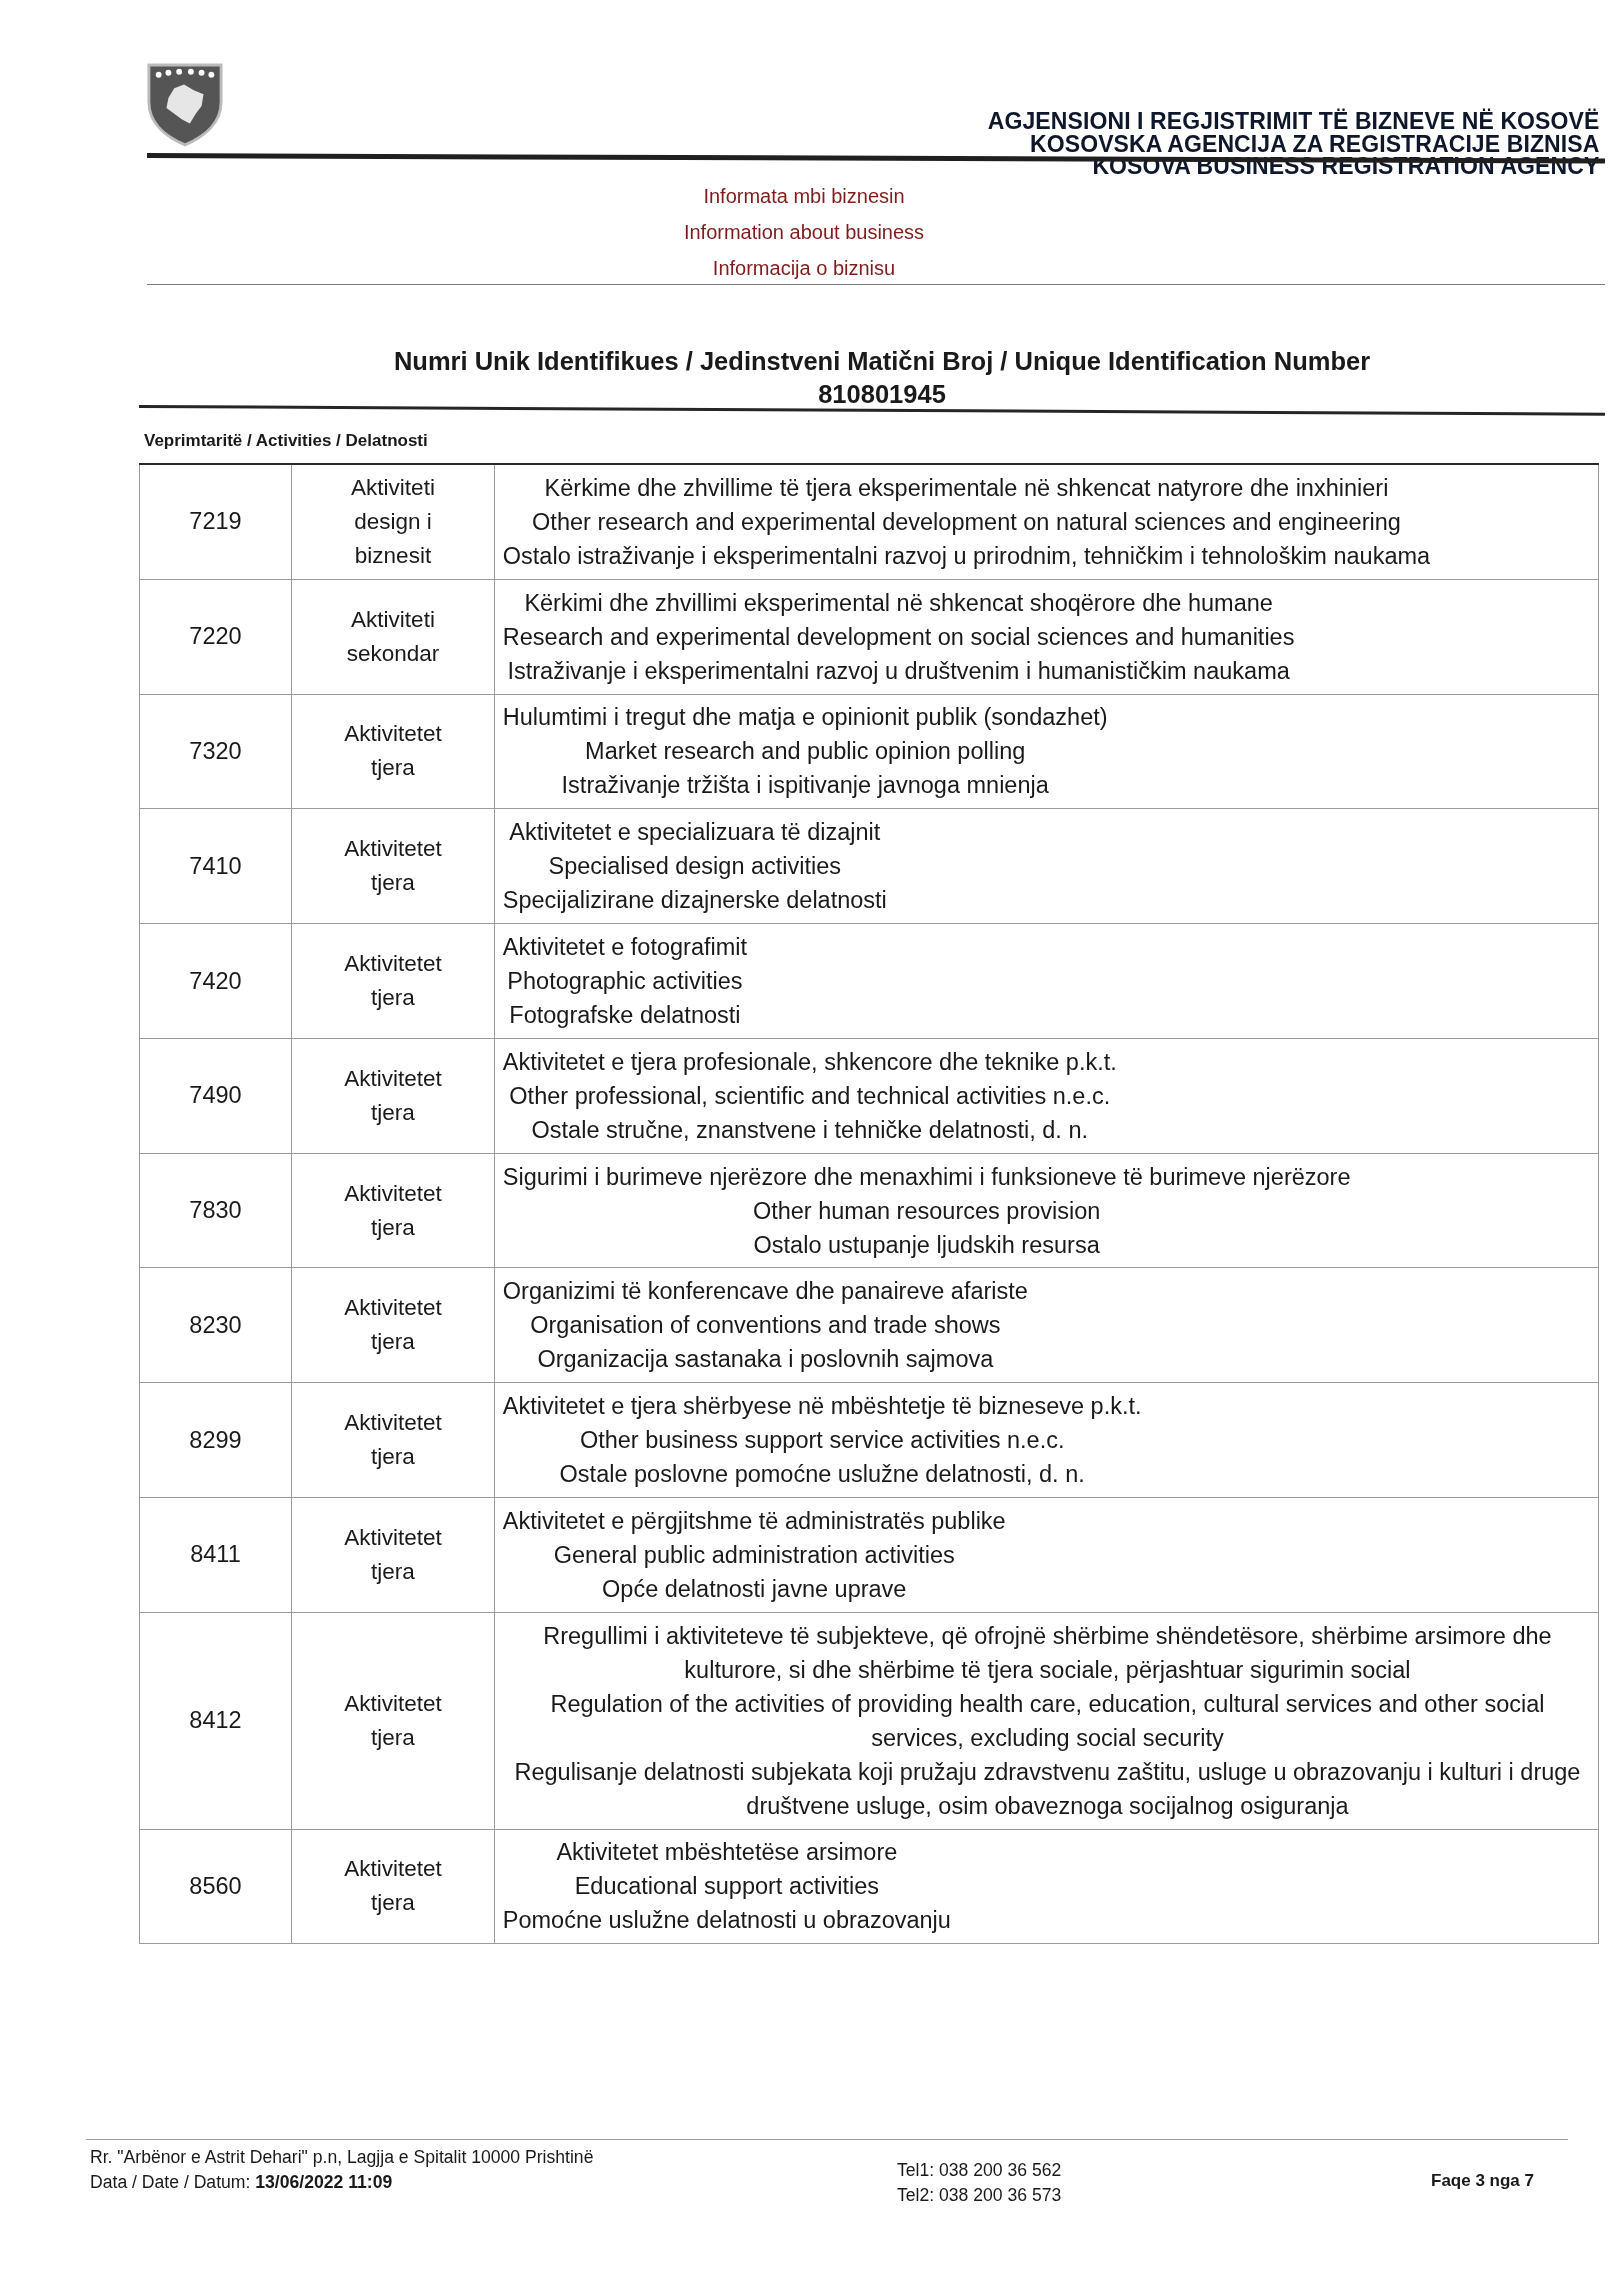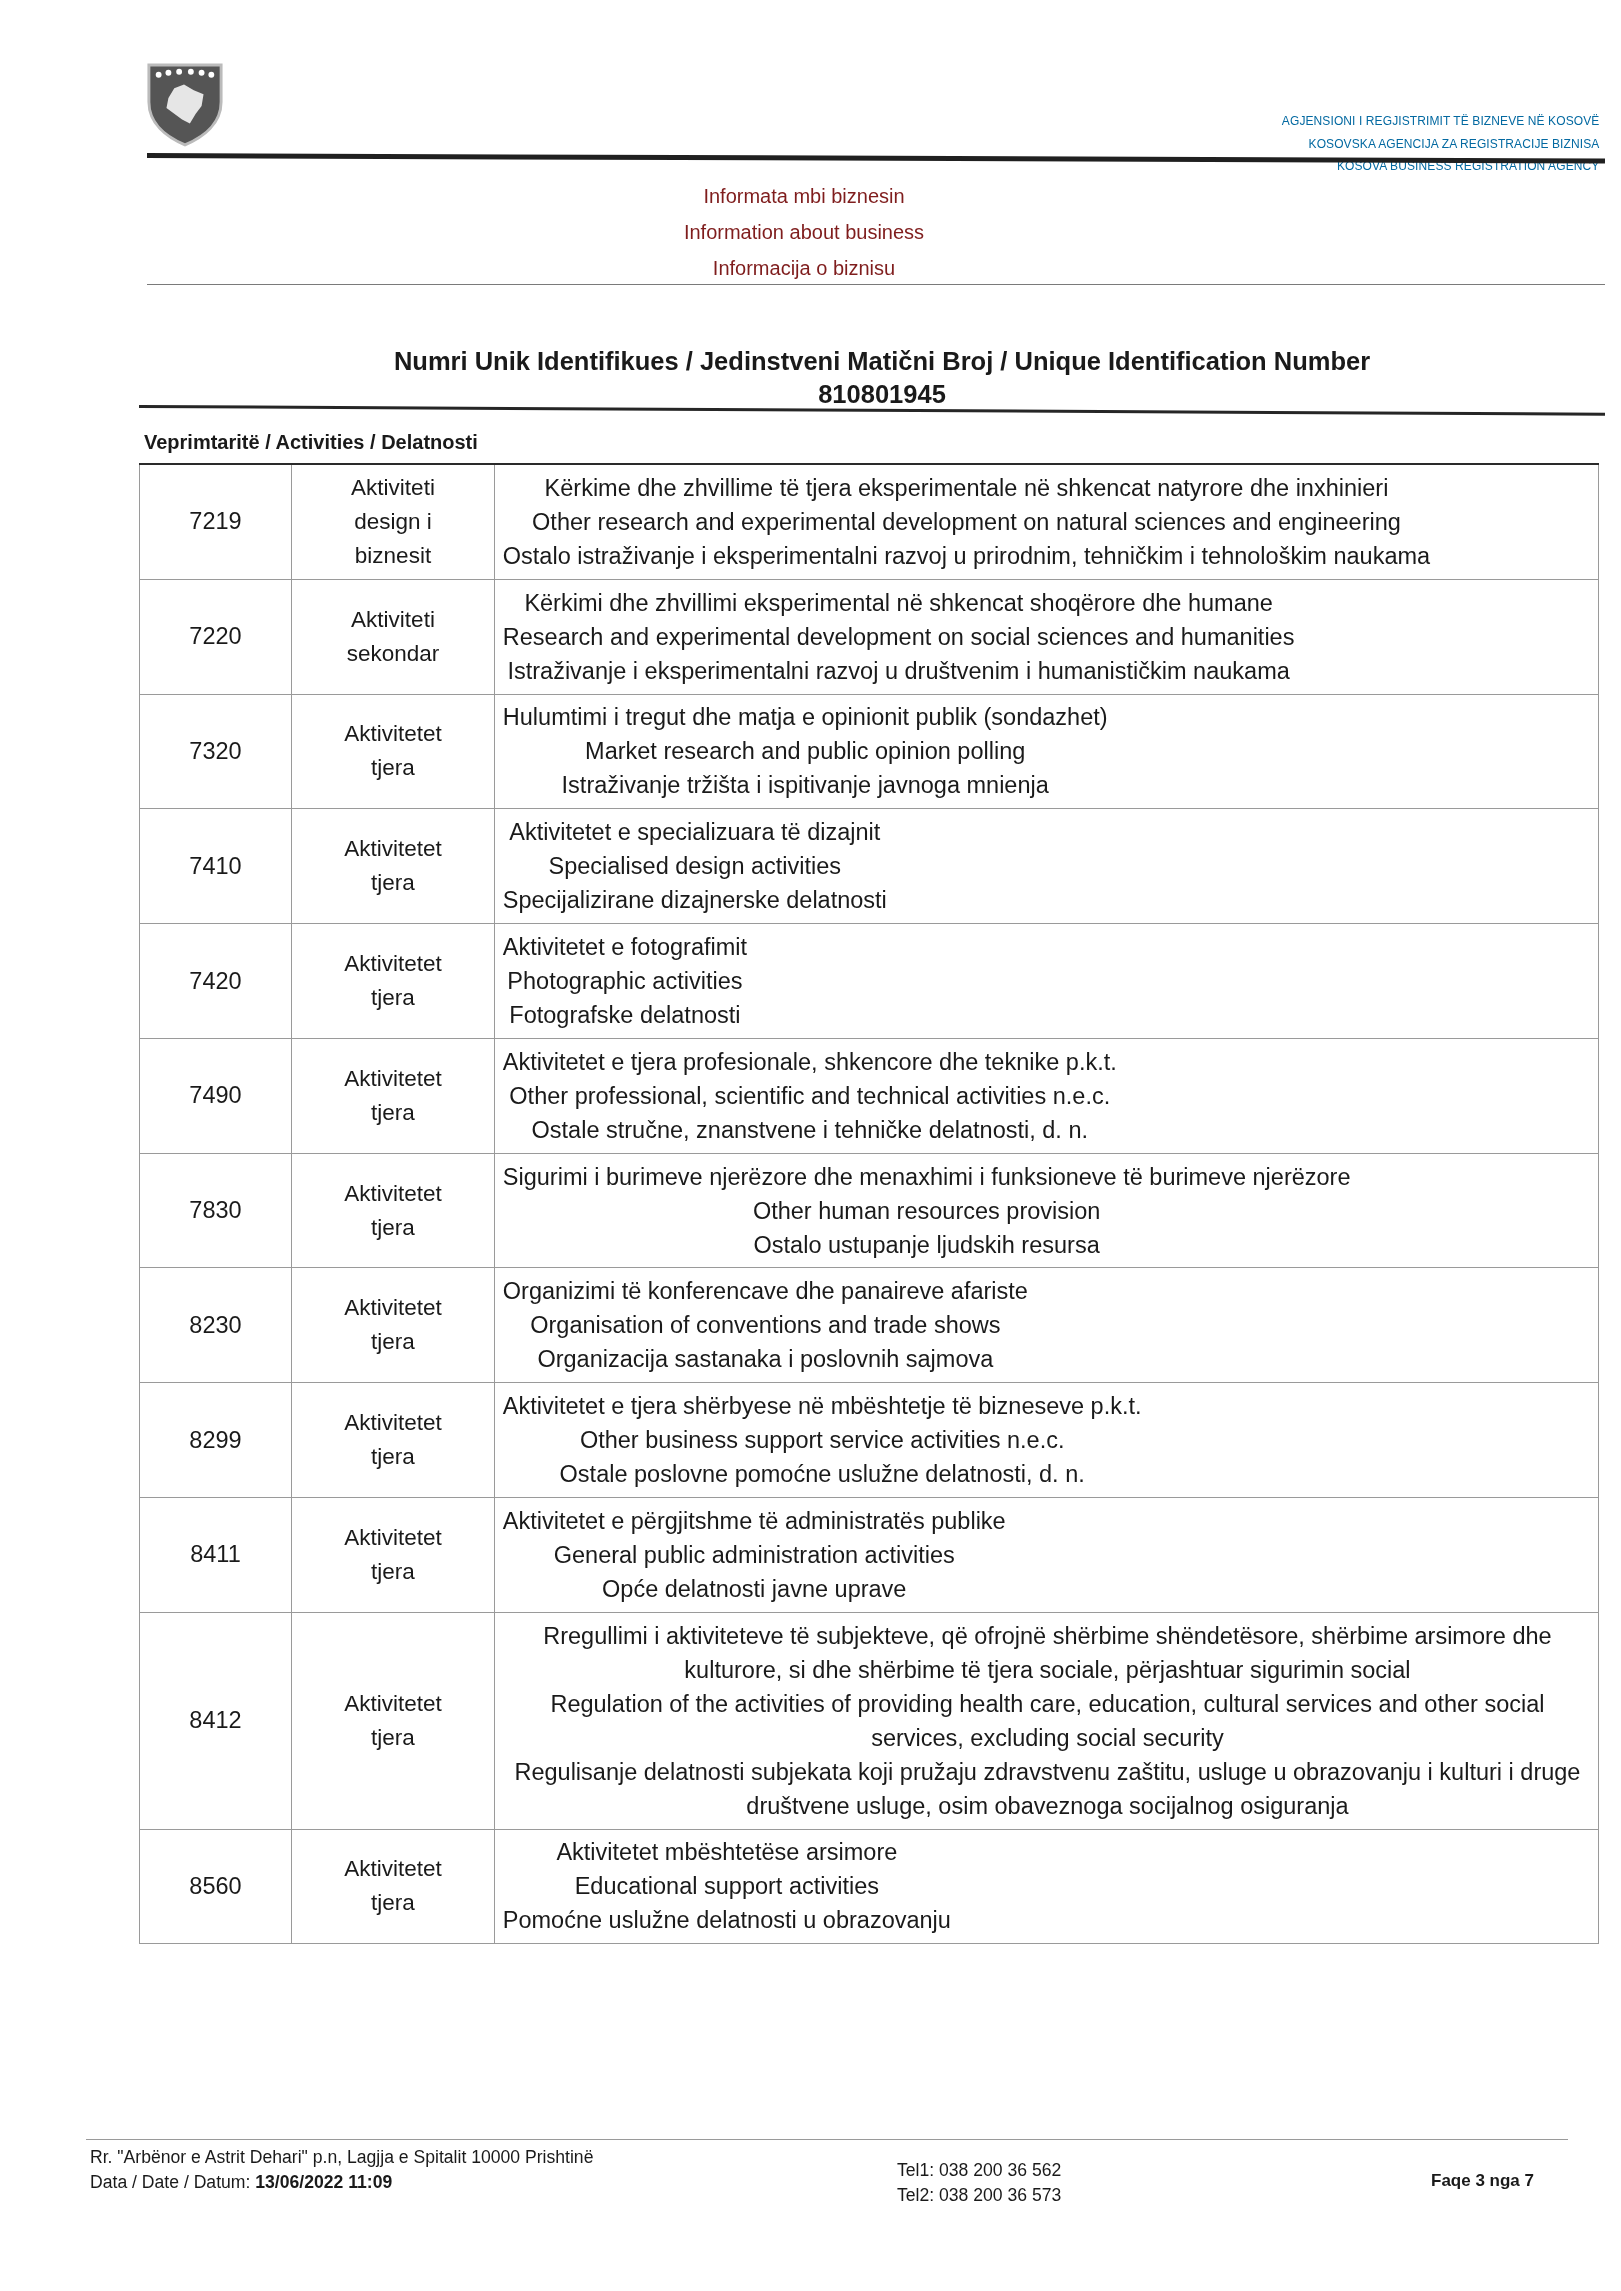--- a/index.html
+++ b/index.html
@@ -1,27 +1,27 @@
 <!DOCTYPE html>
 <html><head>
 <meta charset="utf-8">
 <style>
   html, body { margin: 0; padding: 0; background: #ffffff; }
   body {
     width: 1621px; height: 2292px; position: relative; overflow: hidden;
     font-family: "Liberation Sans", "DejaVu Sans", sans-serif; color: #1a1a1a;
   }
   .emblem { position: absolute; left: 145px; top: 59px; width: 80px; height: 88px; }
-  .agency { position: absolute; right: 21.6px; top: 110px; text-align: right; font-weight: normal; font-size: 12px; line-height: 22.5px; color: #0369a1; letter-spacing: 0.1px; }
+  .agency { position: absolute; right: 21.6px; top: 110px; text-align: right; font-weight: bold; font-size: 23px; line-height: 22.5px; color: #0f172a; letter-spacing: 0.1px; }
   .rule-top { position: absolute; left: 147px; top: 153px; width: 1458px; height: 4.9px; background: #202020; transform: rotate(0.22deg); transform-origin: left center; }
   .titles { position: absolute; left: 549px; top: 178px; width: 510px; text-align: center; font-size: 20px; line-height: 36px; color: #7f1d1d; }
   .rule-thin { position: absolute; height: 1px; background: #7a7a7a; }
   .uin { position: absolute; left: 294px; top: 345px; width: 1176px; text-align: center; font-weight: bold; font-size: 25.5px; line-height: 33px; color: #1a1a1a; }
   .rule-mid { position: absolute; left: 139px; top: 405px; width: 1466px; height: 2.9px; background: #262626; transform: rotate(0.3deg); transform-origin: left center; }
-  .section { position: absolute; left: 144px; top: 431px; font-weight: bold; font-size: 20px; color: #1a1a1a; }
+  .section { position: absolute; left: 144px; top: 431px; font-weight: bold; font-size: 17px; color: #1a1a1a; }
   .table { position: absolute; left: 139px; top: 463px; width: 1460px; border-top: 2.9px solid #2a2a2a; }
   .row { display: flex; border-bottom: 1.5px solid #9a9a9a; }
   .cell { box-sizing: border-box; border-left: 1.5px solid #9a9a9a; display: flex; align-items: center; justify-content: center; text-align: center; }
   .cell:last-child { border-right: 1.5px solid #9a9a9a; }
   .c-code { width: 152px; font-size: 23.5px; }
   .c-type { width: 203px; font-size: 22.5px; text-align: center; line-height: 34px; }
   .c-desc { flex: 1; justify-content: flex-start; padding: 5.9px 5.9px 5.9px 7.8px; font-size: 23.5px; line-height: 34px; }
   .desc-line { display: block; white-space: nowrap; }
   .desc-line.wrap { white-space: normal; }
   .footer-rule { position: absolute; left: 86px; top: 2139px; width: 1482px; height: 1px; background: #9a9a9a; }

